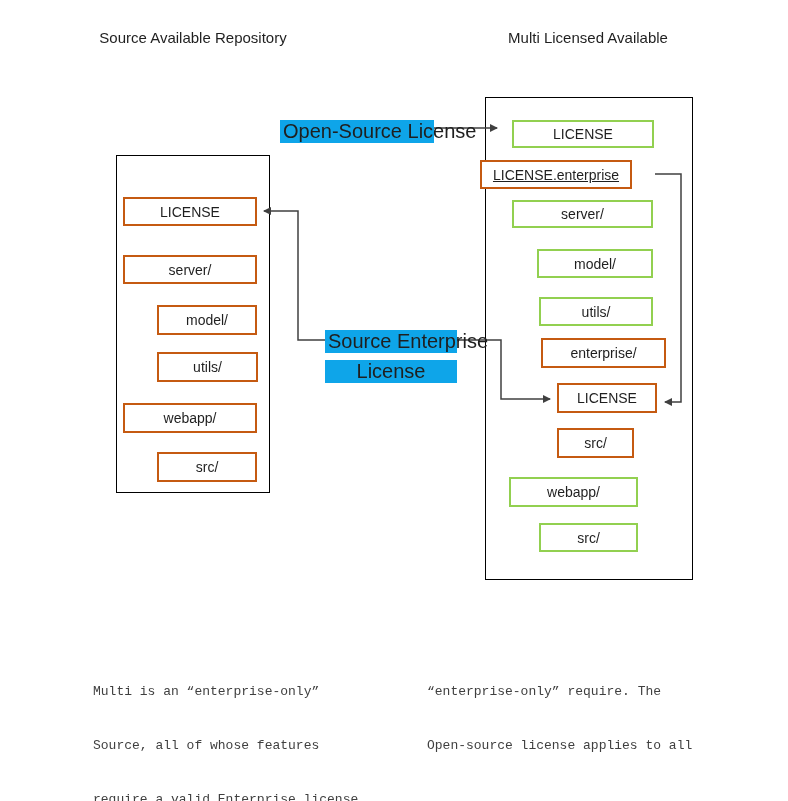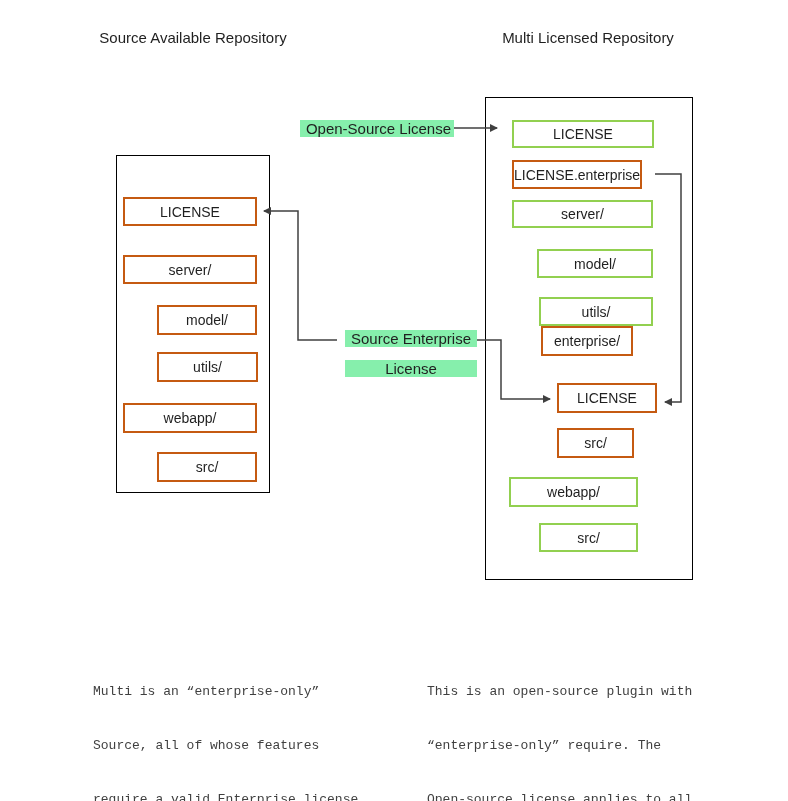--- a/index.html
+++ b/index.html
@@ -15,36 +15,36 @@
     position:absolute;border:1px solid #000;background:#fff;box-sizing:border-box;
   }
   .fbox{
     position:absolute;box-sizing:border-box;background:#fff;
     display:flex;align-items:center;justify-content:center;
     font-size:14px;white-space:nowrap;
   }
   .fbox.orange{border:2px solid var(--orange,#C55A11);}
   .fbox.green{border:2px solid var(--green,#92D050);}
   .conn-label{
-    position:absolute;font-size:15px;white-space:nowrap;background:#86efac;padding:0 3px;margin-left:20px;
+    position:absolute;font-size:20px;white-space:nowrap;background:#0ea5e9;padding:0 3px;
   }
   svg.overlay{position:absolute;left:0;top:0;pointer-events:none;}
   .note{
     position:absolute;font-family:"Liberation Mono","DejaVu Sans Mono",monospace;
     font-size:13px;color:#3f3f3f;white-space:pre;
   }
   .note .ln{height:24px;line-height:24px;}
 </style>
 </head>
 <body>
 
 <div class="canvas">
 
   <div class="title" style="left:193px;top:29px;">Source Available Repository</div>
-  <div class="title" style="left:588px;top:29px;">Multi Licensed Repository</div>
+  <div class="title" style="left:588px;top:29px;">Multi Licensed Available</div>
 
   <div class="container-box" style="left:116px;top:155px;width:154px;height:338px;"></div>
   <div class="fbox orange" style="left:123px;top:197px;width:134px;height:29px;">
       <span>LICENSE</span>
     </div>
   <div class="fbox orange" style="left:123px;top:255px;width:134px;height:29px;">
       <span>server/</span>
     </div>
   <div class="fbox orange" style="left:157px;top:305px;width:100px;height:30px;">
       <span>model/</span>
@@ -56,33 +56,33 @@
       <span>webapp/</span>
     </div>
   <div class="fbox orange" style="left:157px;top:452px;width:100px;height:30px;">
       <span>src/</span>
     </div>
 
   <div class="container-box" style="left:485px;top:97px;width:208px;height:483px;"></div>
   <div class="fbox green" style="left:512px;top:120px;width:142px;height:28px;">
       <span>LICENSE</span>
     </div>
-  <div class="fbox orange" style="left:512px;top:160px;width:130px;height:29px;">
+  <div class="fbox orange" style="left:480px;top:160px;width:152px;height:29px;text-decoration:underline;">
       <span>LICENSE.enterprise</span>
     </div>
   <div class="fbox green" style="left:512px;top:200px;width:141px;height:28px;">
       <span>server/</span>
     </div>
   <div class="fbox green" style="left:537px;top:249px;width:116px;height:29px;">
       <span>model/</span>
     </div>
   <div class="fbox green" style="left:539px;top:297px;width:114px;height:29px;">
       <span>utils/</span>
     </div>
-  <div class="fbox orange" style="left:541px;top:326px;width:92px;height:30px;">
+  <div class="fbox orange" style="left:541px;top:338px;width:125px;height:30px;">
       <span>enterprise/</span>
     </div>
   <div class="fbox orange" style="left:557px;top:383px;width:100px;height:30px;">
       <span>LICENSE</span>
     </div>
   <div class="fbox orange" style="left:557px;top:428px;width:77px;height:30px;">
       <span>src/</span>
     </div>
   <div class="fbox green" style="left:509px;top:477px;width:129px;height:30px;">
       <span>webapp/</span>
@@ -106,20 +106,19 @@
   <div class="conn-label" style="left:280px;top:120px;width:148px;text-align:right;">Open-Source License</div>
   <div class="conn-label" style="left:325px;top:330px;width:126px;text-align:center;">Source Enterprise</div>
   <div class="conn-label" style="left:325px;top:360px;width:126px;text-align:center;">License</div>
 
   <div class="note" style="left:93px;top:650px;">
     <div class="ln">Multi is an “enterprise-only”</div>
     <div class="ln">Source, all of whose features</div>
     <div class="ln">require a valid Enterprise license.</div>
   </div>
   <div class="note" style="left:427px;top:650px;">
-    <div class="ln">This is an open-source plugin with</div>
     <div class="ln">“enterprise-only” require. The</div>
     <div class="ln">Open-source license applies to all</div>
     
     
   </div>
 
 </div>
 
 </body></html>

